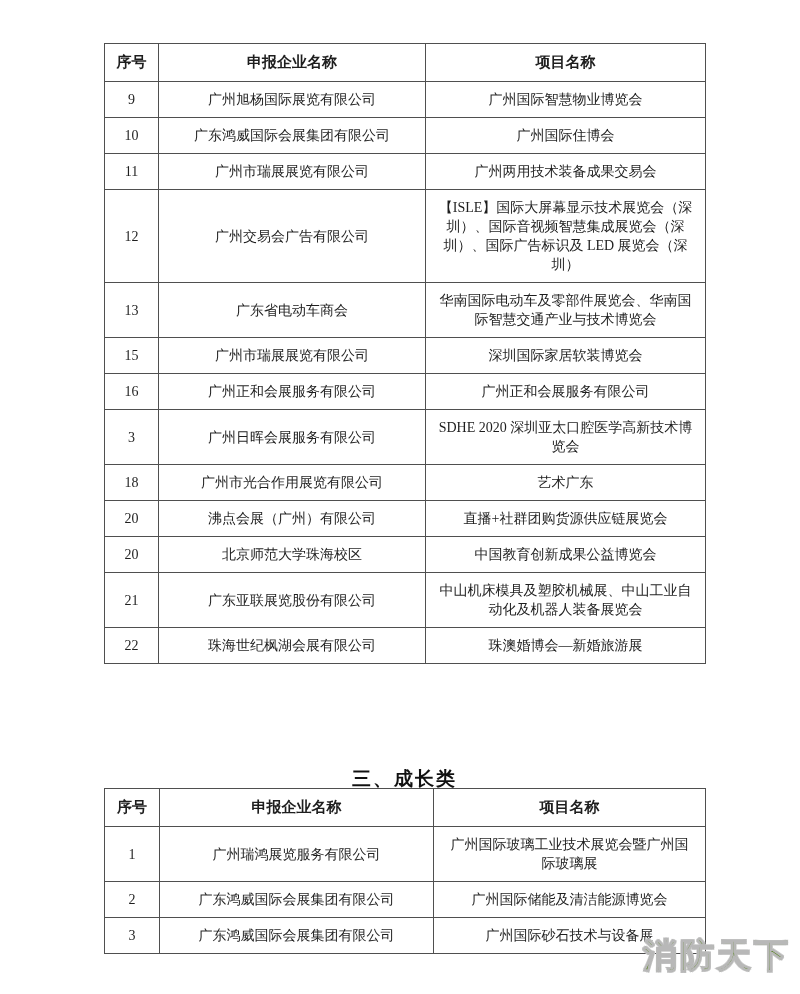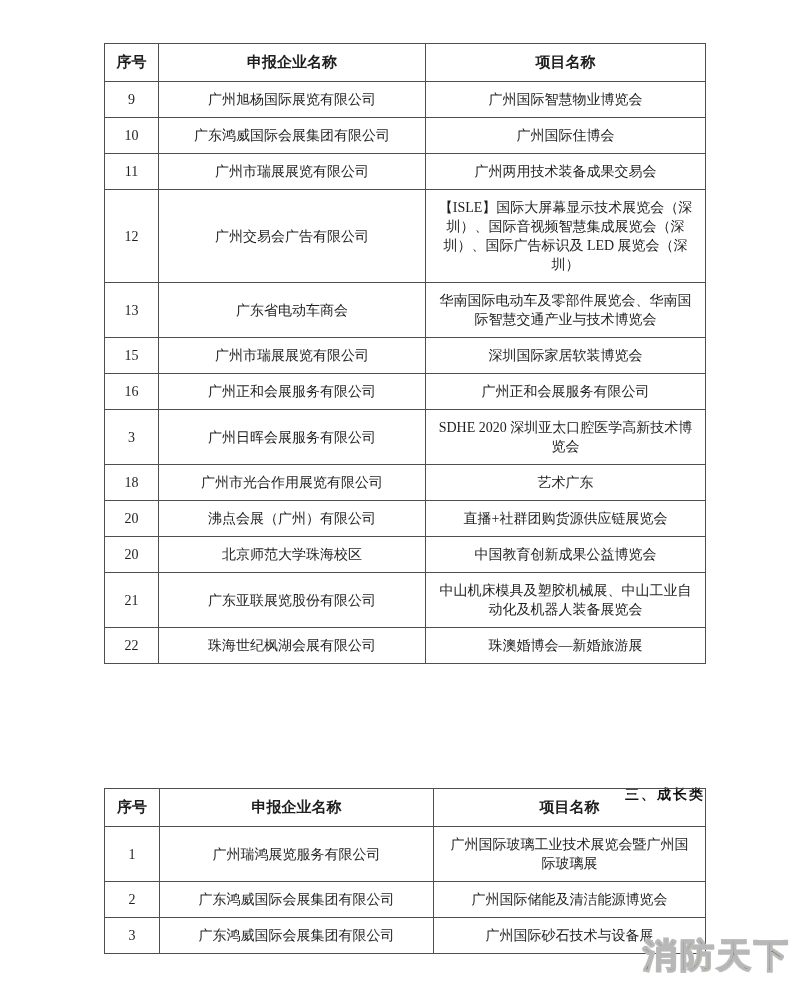--- a/index.html
+++ b/index.html
@@ -46,23 +46,23 @@
   #table-1 col.c-index { width: 54px; }
   #table-1 col.c-company { width: 267px; }
   #table-1 col.c-project { width: 280px; }
   #table-2 col.c-index { width: 55px; }
   #table-2 col.c-company { width: 274px; }
   #table-2 col.c-project { width: 272px; }
   .section-title {
     position: absolute;
     left: 104px;
     width: 601px;
-    top: 786px;
-    text-align: right;
-    font-size: 14px;
+    top: 766px;
+    text-align: center;
+    font-size: 19px;
     font-weight: bold;
     letter-spacing: 2px;
     font-family: "Liberation Sans", "DejaVu Sans", sans-serif;
     color: #111111;
   }
   .watermark {
     position: absolute;
     left: 643px;
     top: 933px;
     font-size: 34px;

